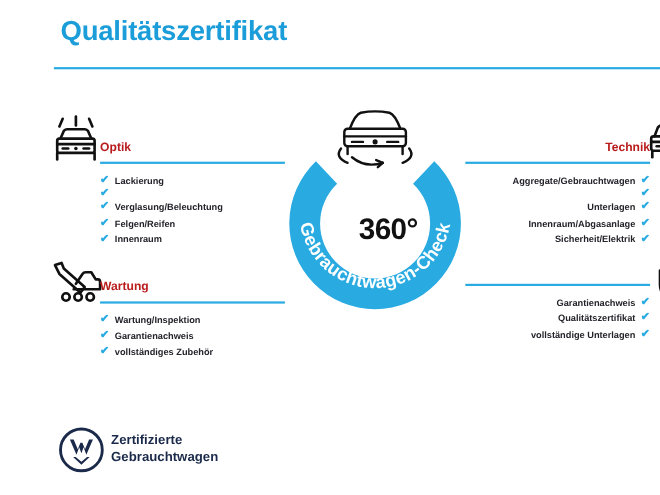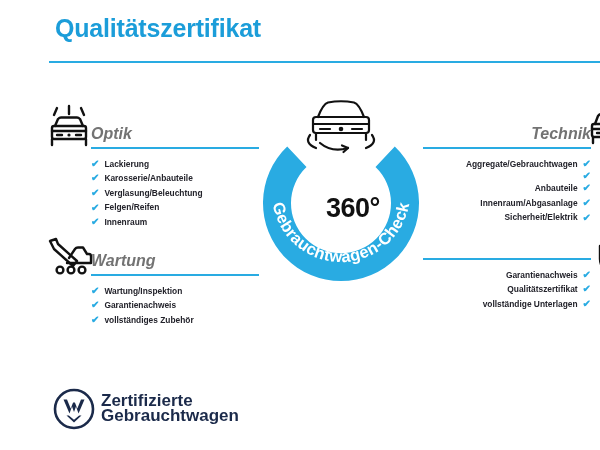--- a/index.html
+++ b/index.html
@@ -41,26 +41,25 @@
     width: 584px;
     height: 2px;
     background: #29abe2;
   }
 
   
   .section {
     position: absolute;
   }
   .section-head {
-    font-size: 16px;
-    font-weight: bold;
-    color: #737373;
+    font-size: 11px;
+    font-weight: bold;
+    color: #b91c1c;
     line-height: 16px;
     white-space: nowrap;
-    font-style: italic;
   }
   .section-rule {
     height: 1.6px;
     background: #29abe2;
     margin-top: 5px;
   }
   .items {
     margin-top: 8px;
   }
   .item {
@@ -144,21 +143,21 @@
     position: absolute;
     left: 12px;
     top: 388px;
     width: 42px;
     height: 42px;
   }
   #footer-text {
     position: absolute;
     left: 60px;
     top: 393px;
-    font-size: 17px;
+    font-size: 12px;
     font-weight: bold;
     color: #1b2a4a;
     line-height: 15px;
     white-space: nowrap;
   }
 </style>
 </head>
 <body>
 
 <div id="page">
@@ -217,21 +216,20 @@
   <div class="section sec-left" id="section-optik">
     <div class="section-head">Optik</div>
     <div class="section-rule"></div>
     <div class="items">
       <div class="item">
         <span class="check">✔</span>
         <span>Lackierung</span>
       </div>
       <div class="item">
         <span class="check">✔</span>
-        <span>Karosserie/Anbauteile</span>
       </div>
       <div class="item">
         <span class="check">✔</span>
         <span>Verglasung/Beleuchtung</span>
       </div>
       <div class="item">
         <span class="check">✔</span>
         <span>Felgen/Reifen</span>
       </div>
       <div class="item">
@@ -265,21 +263,21 @@
     <div class="section-rule"></div>
     <div class="items">
       <div class="item">
         <span>Aggregate/Gebrauchtwagen</span>
         <span class="check">✔</span>
       </div>
       <div class="item">
         <span class="check">✔</span>
       </div>
       <div class="item">
-        <span>Anbauteile</span>
+        <span>Unterlagen</span>
         <span class="check">✔</span>
       </div>
       <div class="item">
         <span>Innenraum/Abgasanlage</span>
         <span class="check">✔</span>
       </div>
       <div class="item">
         <span>Sicherheit/Elektrik</span>
         <span class="check">✔</span>
       </div>

